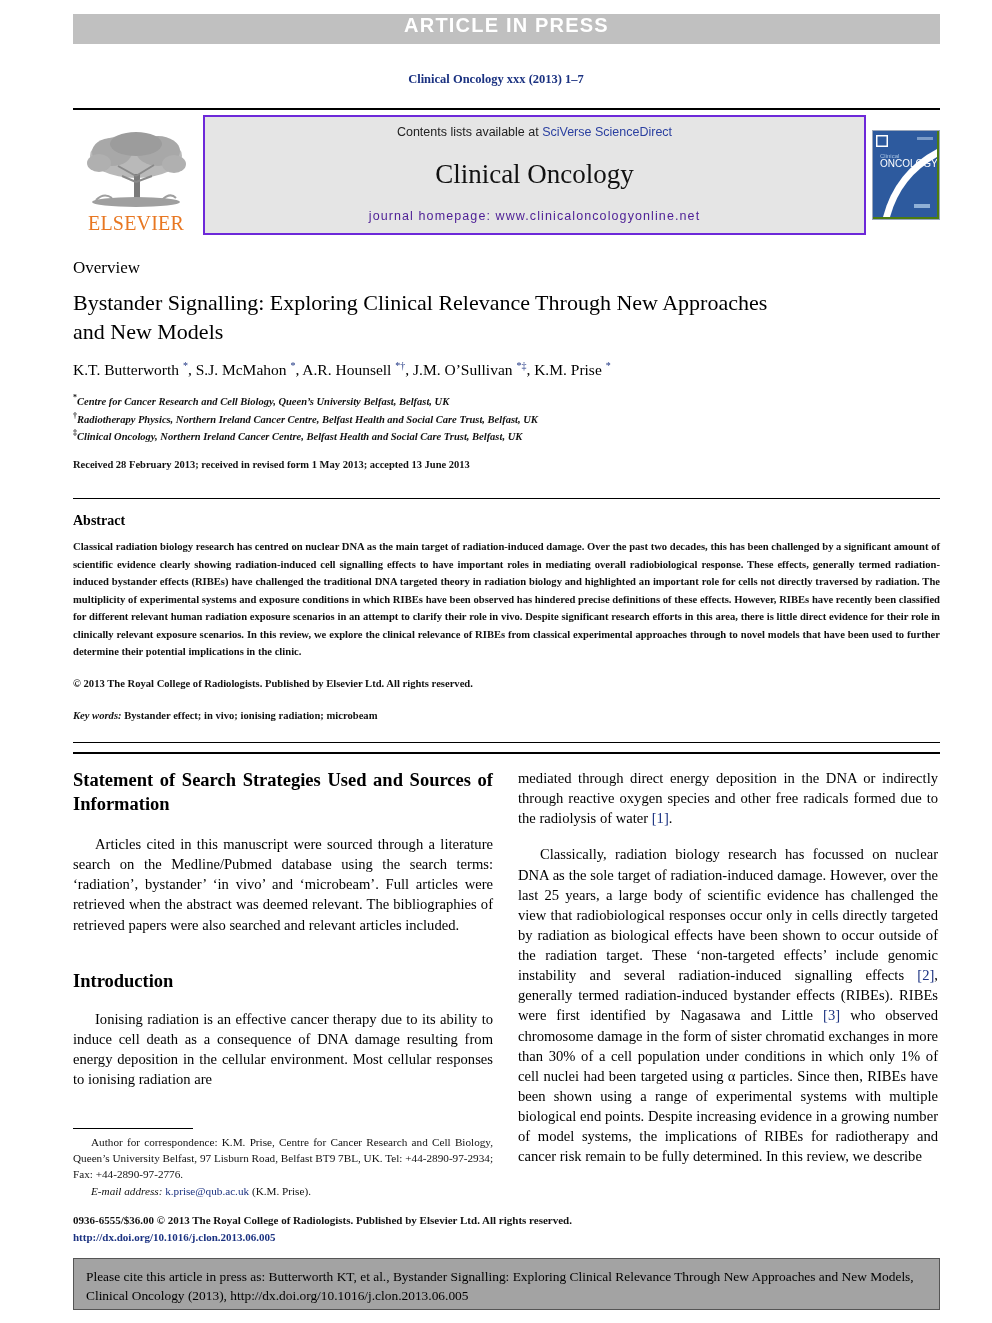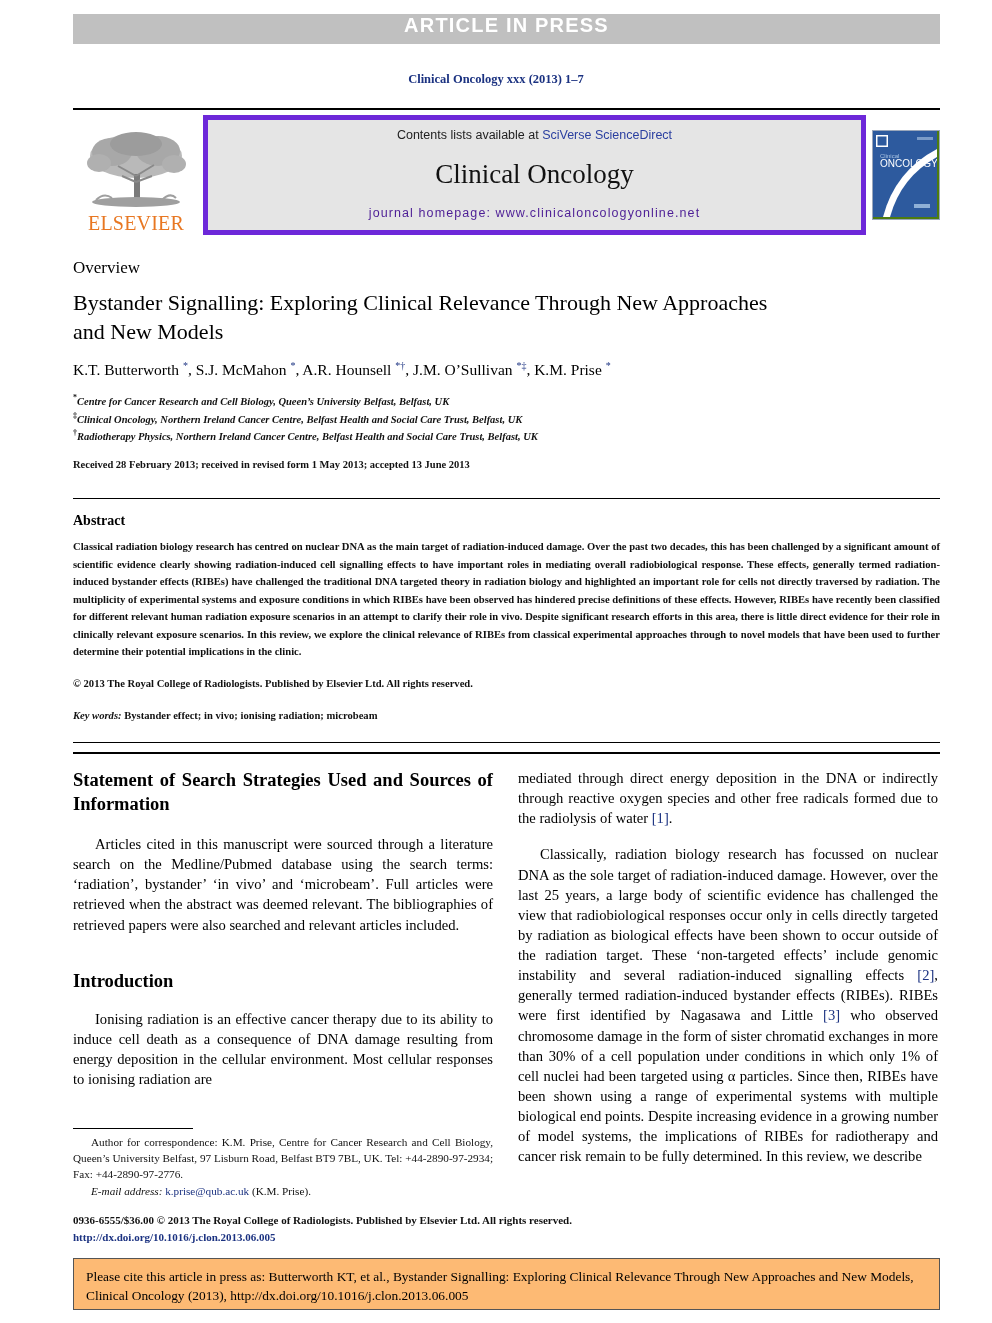--- a/index.html
+++ b/index.html
@@ -78,21 +78,21 @@
     font-family: "Liberation Serif", serif;
     font-size: 20px;
     letter-spacing: 0.2px;
     color: #e87722;
     line-height: 1;
     margin-top: 1px;
   }
   .masthead-center {
     flex: 1 1 auto;
     background: #e5e5e5;
-    border: 5px solid #6d28d9;
+    border: 2px solid #6d28d9;
     display: flex;
     flex-direction: column;
     align-items: center;
     justify-content: space-between;
     padding: 8px 0 10px 0;
     margin-left: 4px;
     margin-right: 6px;
   }
   .contents-line {
     font-family: "Liberation Sans", sans-serif;
@@ -297,21 +297,21 @@
   .copyright a { color: #1b3281; text-decoration: none; }
 
   
   .cite-box {
     position: absolute;
     left: 73px;
     top: 1258px;
     width: 867px;
     height: 52px;
     box-sizing: border-box;
-    background: #fdba74;
+    background: #a3a3a3;
     border: 1px solid #555555;
     padding: 8px 12px 0 12px;
     font-family: "Liberation Serif", serif;
     font-size: 13.4px;
     line-height: 1.42;
     color: #000000;
   }
 </style>
 </head>
 <body>
@@ -368,22 +368,22 @@
 
   </div>
 </div>
 
 <div class="section-kicker">Overview</div>
 <div class="article-title">Bystander Signalling: Exploring Clinical Relevance Through New Approaches and New Models</div>
 <div class="authors">K.T. Butterworth <sup>*</sup>, S.J. McMahon <sup>*</sup>, A.R. Hounsell <sup>*†</sup>, J.M. O’Sullivan <sup>*‡</sup>, K.M. Prise <sup>*</sup></div>
 
 <div class="affiliations">
   <div><sup>*</sup><span>Centre for Cancer Research and Cell Biology, Queen’s University Belfast, Belfast, UK</span></div>
+  <div><sup>†</sup><span>Radiotherapy Physics, Northern Ireland Cancer Centre, Belfast Health and Social Care Trust, Belfast, UK</span></div>
   <div><sup>‡</sup><span>Clinical Oncology, Northern Ireland Cancer Centre, Belfast Health and Social Care Trust, Belfast, UK</span></div>
-  <div><sup>†</sup><span>Radiotherapy Physics, Northern Ireland Cancer Centre, Belfast Health and Social Care Trust, Belfast, UK</span></div>
 </div>
 
 <div class="history">Received 28 February 2013; received in revised form 1 May 2013; accepted 13 June 2013</div>
 
 <div class="rule rule-abs-top"></div>
 <div class="abstract-head">Abstract</div>
 <div class="abstract-body">Classical radiation biology research has centred on nuclear DNA as the main target of radiation-induced damage. Over the past two decades, this has been challenged by a significant amount of scientific evidence clearly showing radiation-induced cell signalling effects to have important roles in mediating overall radiobiological response. These effects, generally termed radiation-induced bystander effects (RIBEs) have challenged the traditional DNA targeted theory in radiation biology and highlighted an important role for cells not directly traversed by radiation. The multiplicity of experimental systems and exposure conditions in which RIBEs have been observed has hindered precise definitions of these effects. However, RIBEs have recently been classified for different relevant human radiation exposure scenarios in an attempt to clarify their role in vivo. Despite significant research efforts in this area, there is little direct evidence for their role in clinically relevant exposure scenarios. In this review, we explore the clinical relevance of RIBEs from classical experimental approaches through to novel models that have been used to further determine their potential implications in the clinic.</div>
 <div class="abstract-copy">© 2013 The Royal College of Radiologists. Published by Elsevier Ltd. All rights reserved.</div>
 <div class="keywords"><i>Key words:</i><span> Bystander effect; in vivo; ionising radiation; microbeam</span></div>
 <div class="rule rule-abs-bot"></div>

